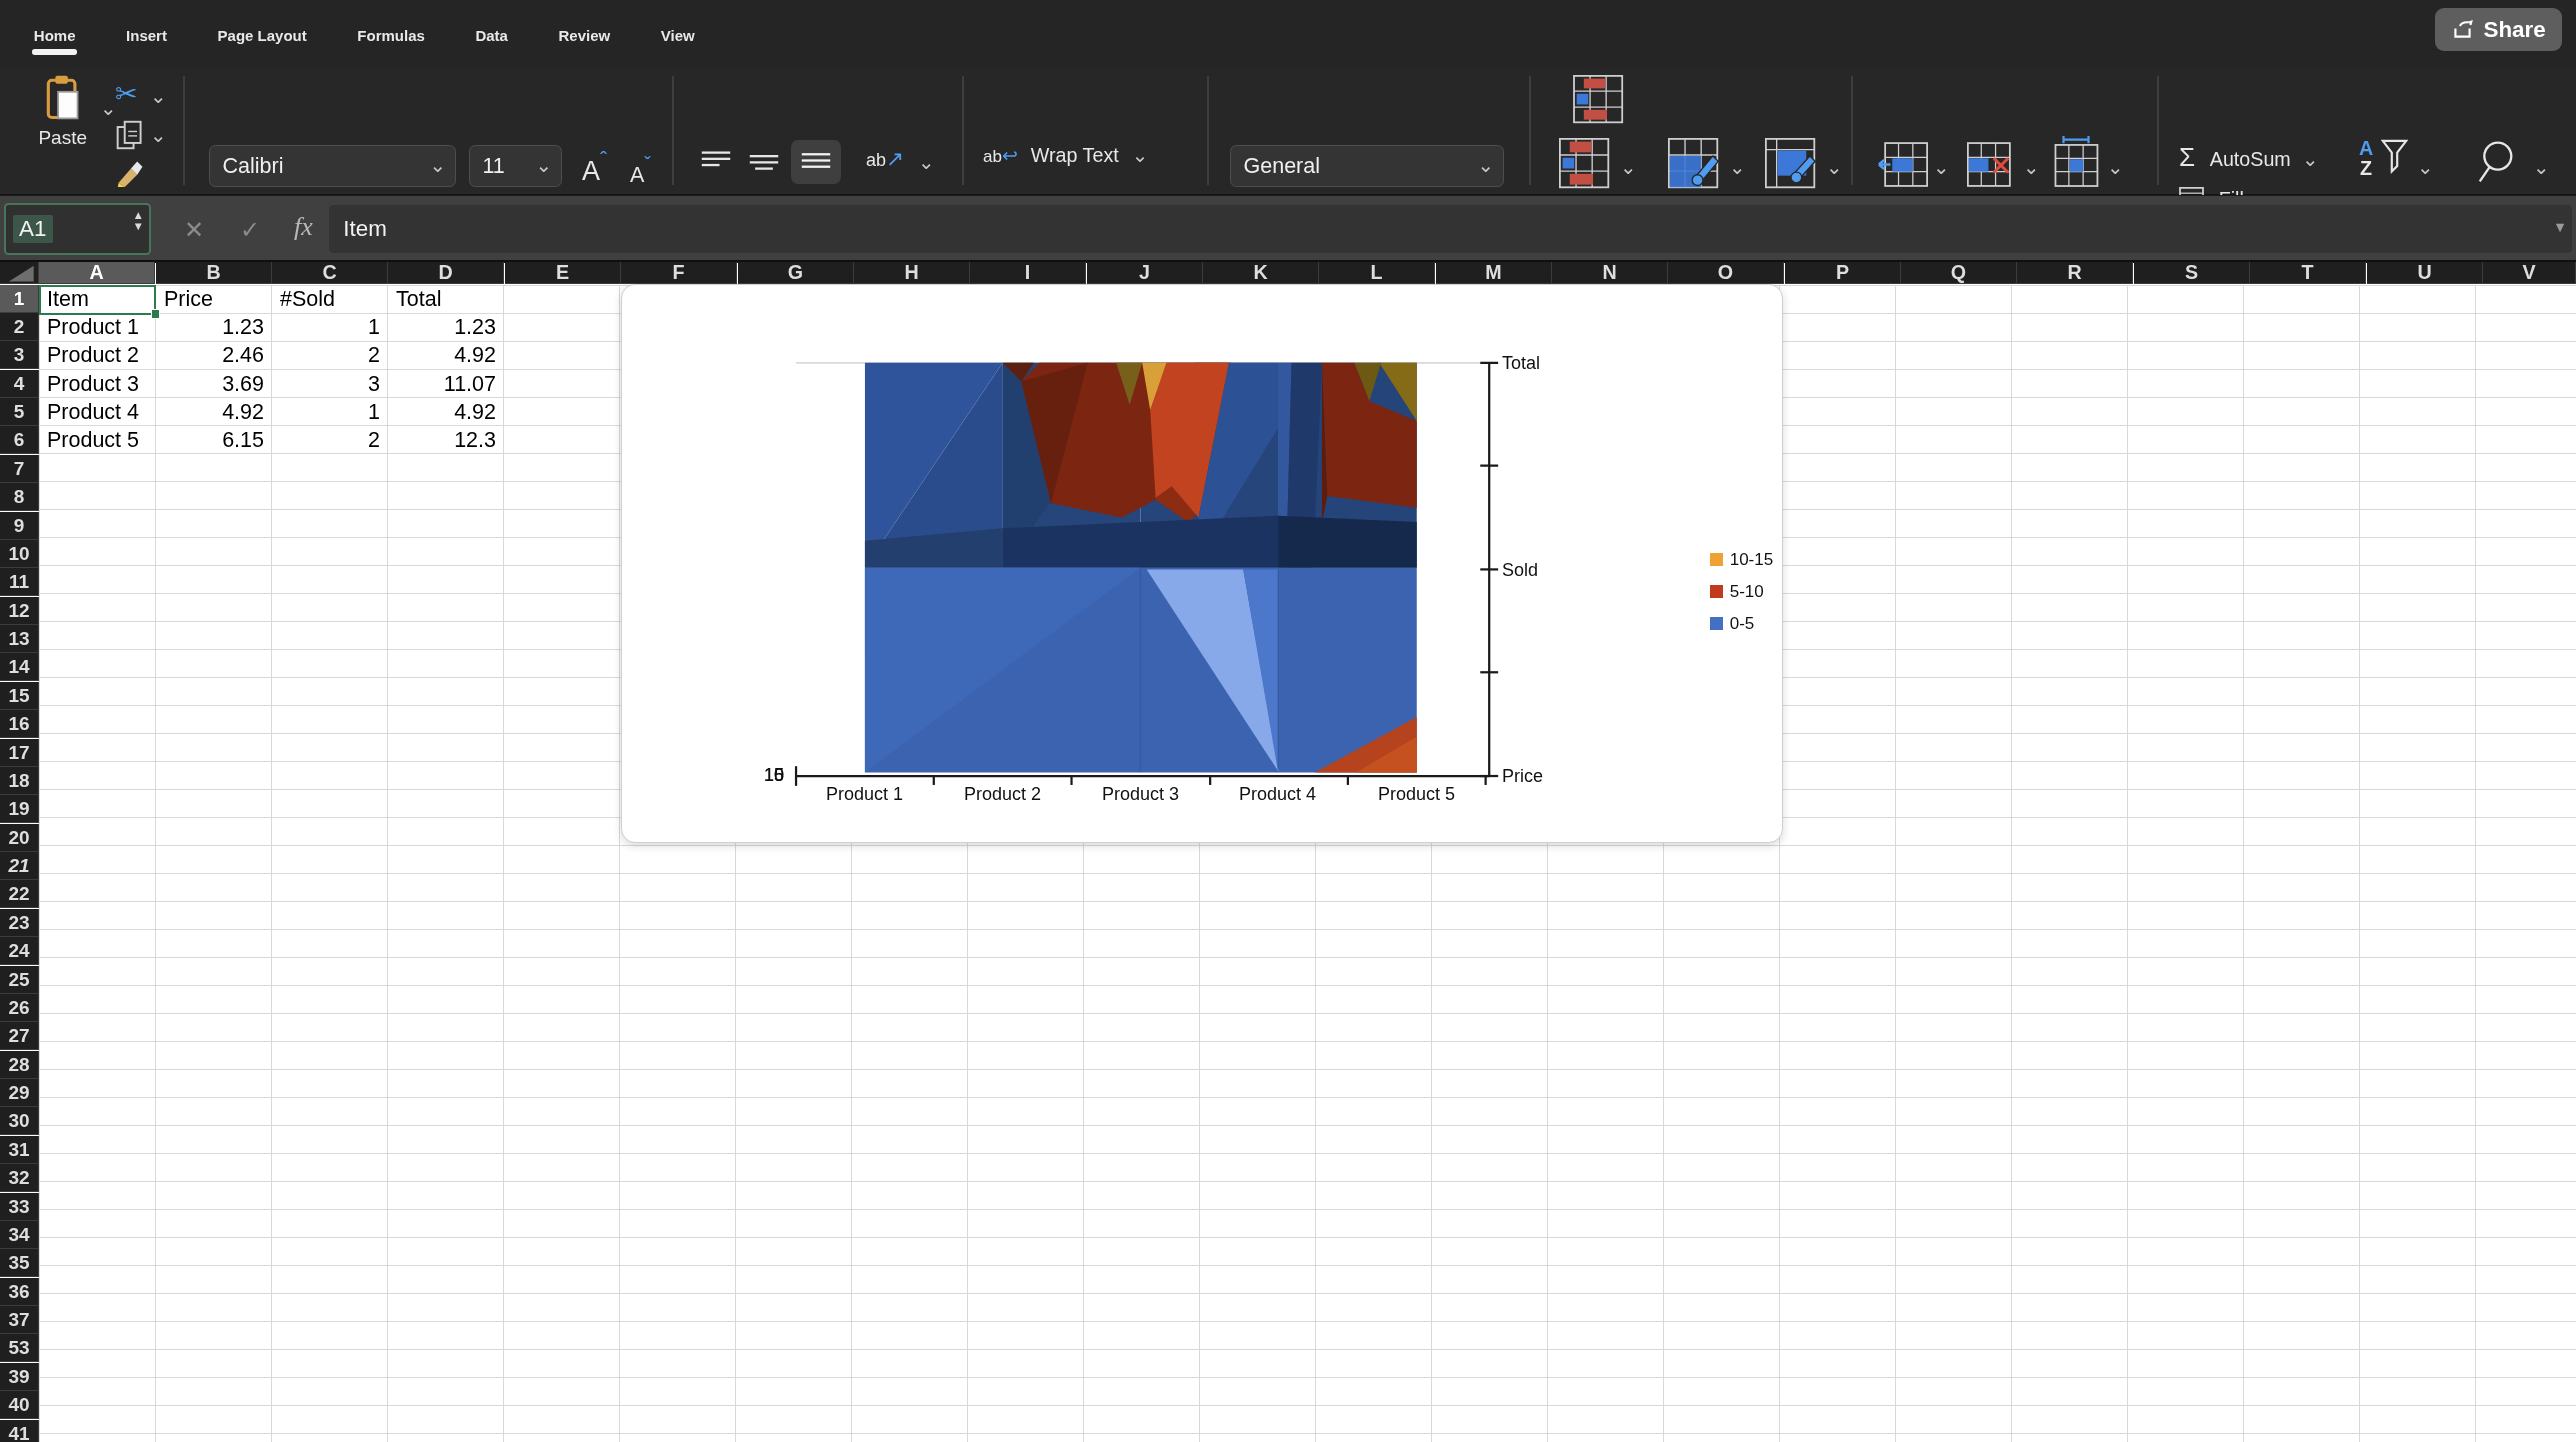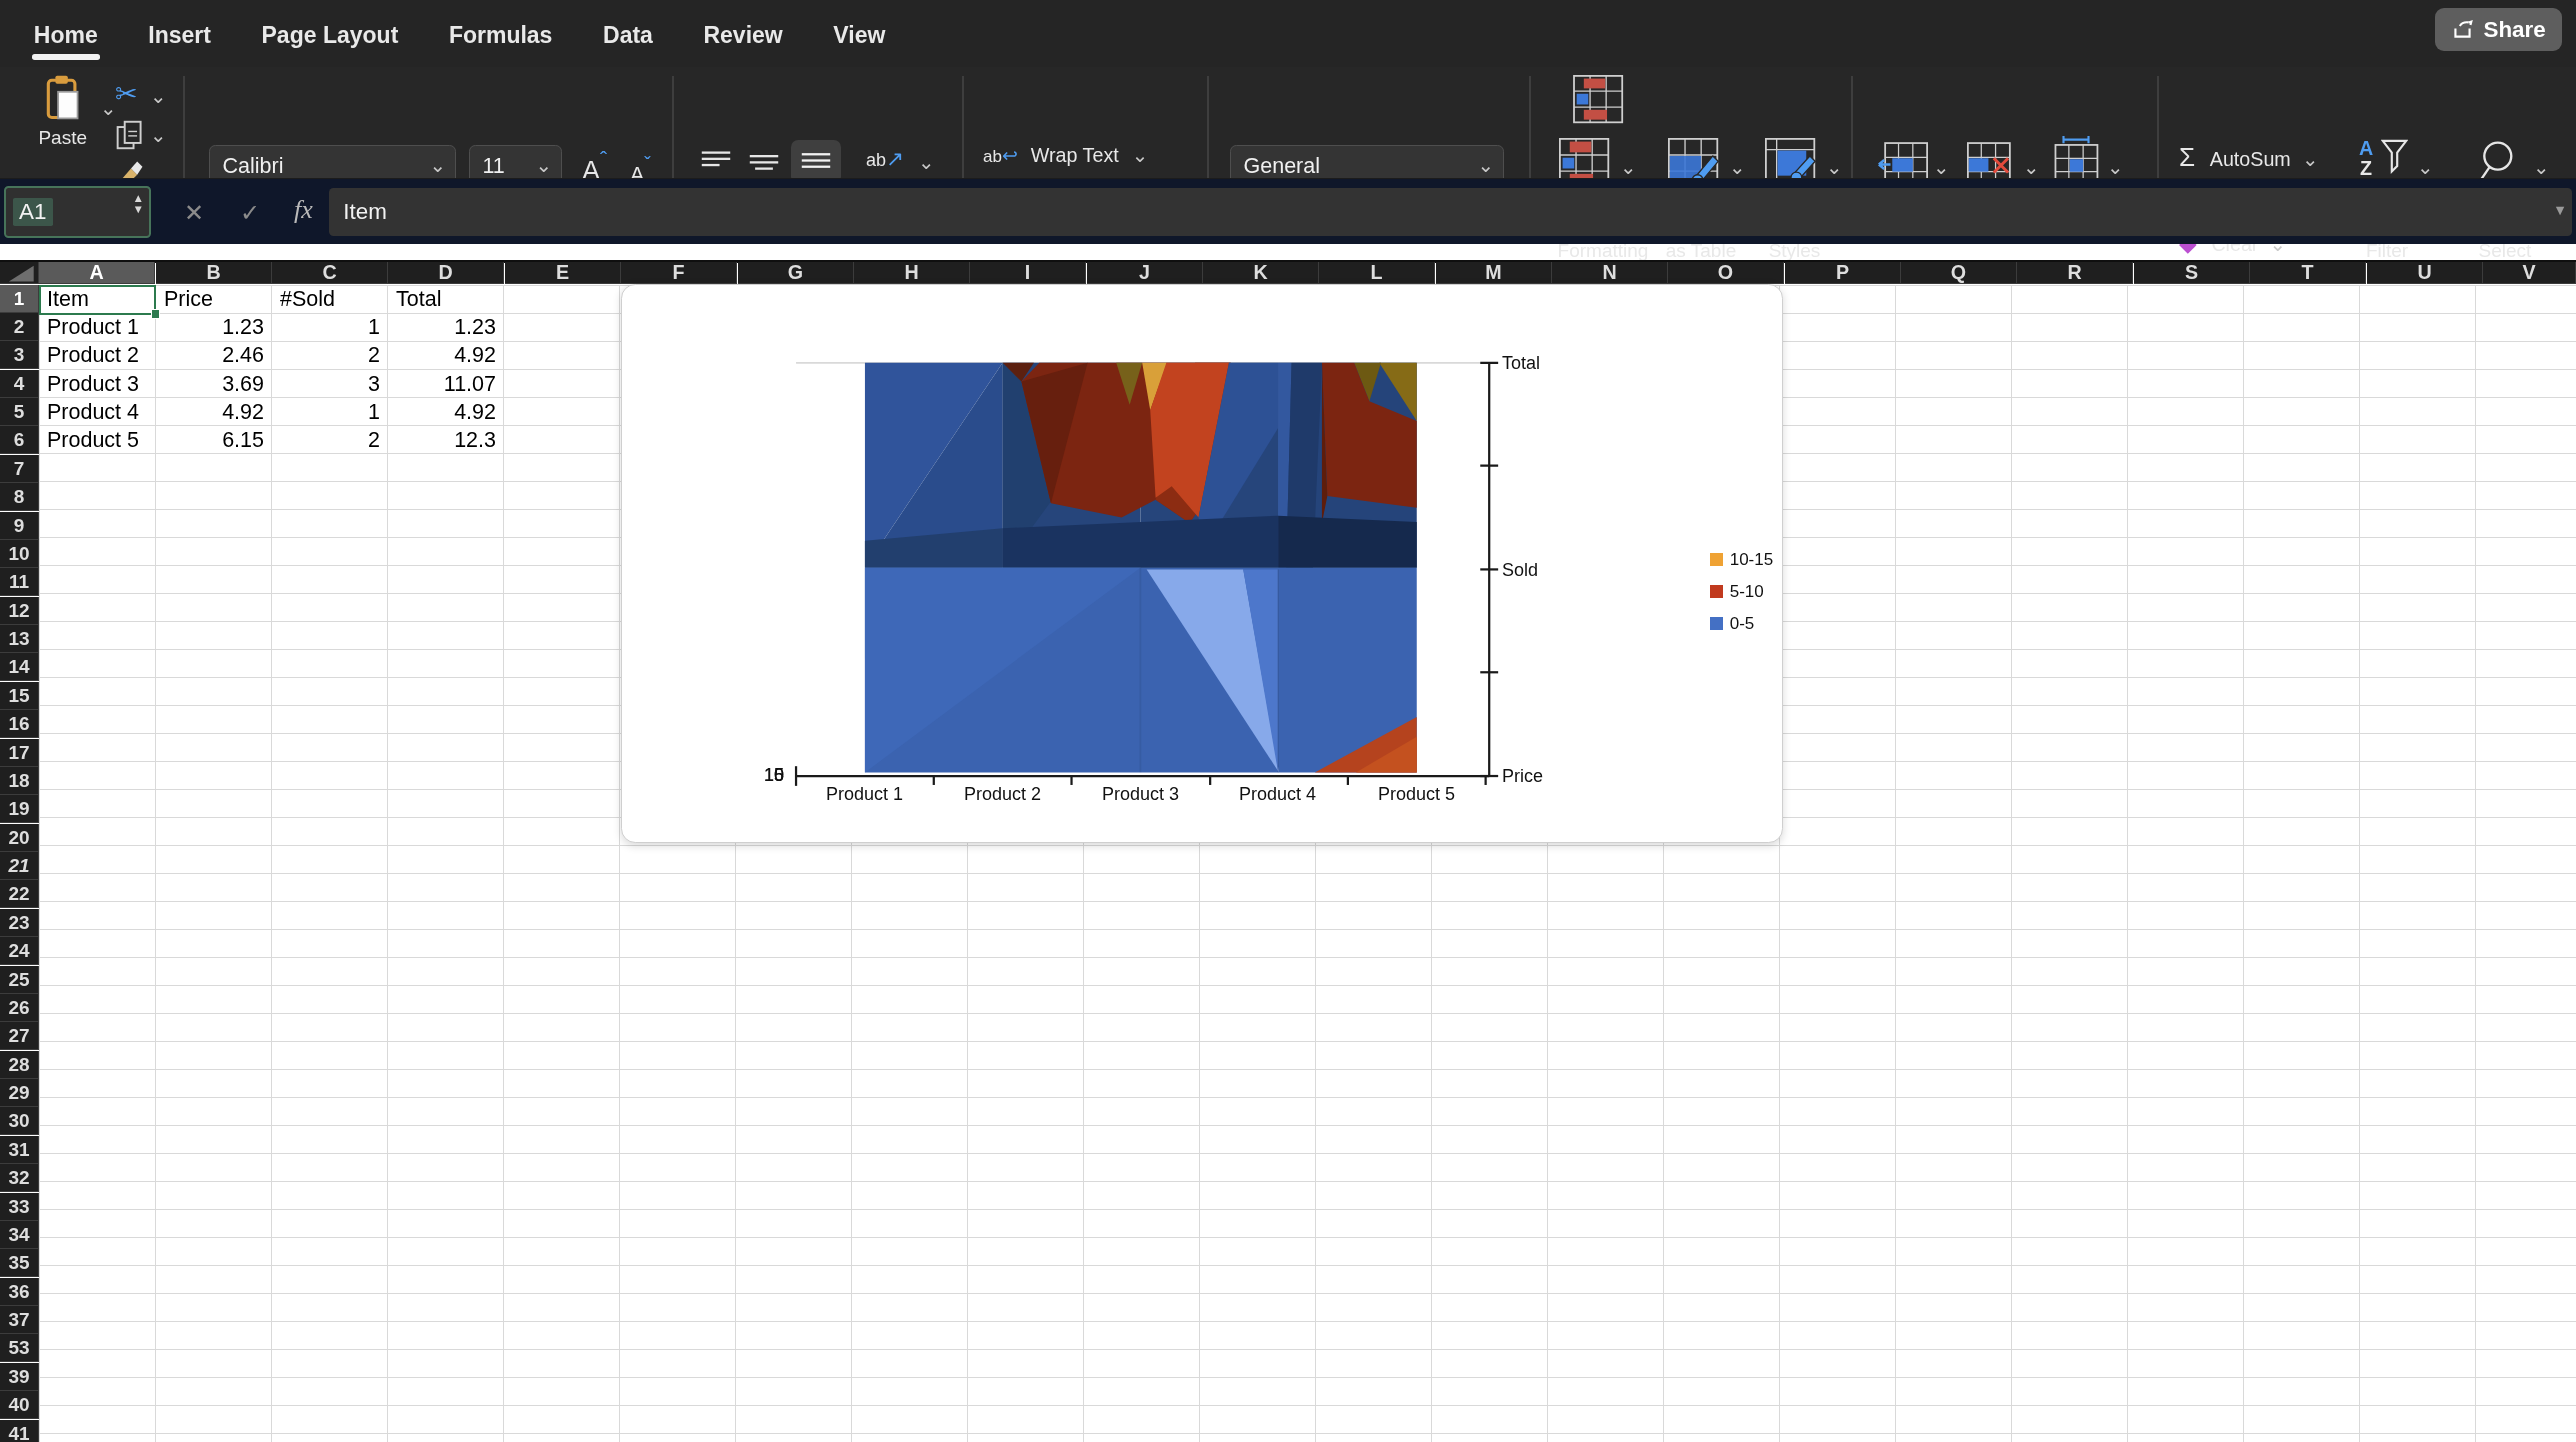--- a/index.html
+++ b/index.html
@@ -4,40 +4,40 @@
 <style>
   * { box-sizing: border-box; margin: 0; padding: 0; }
   html,body { width:2576px; height:1443px; overflow:hidden; background:#fff;
               font-family:"Liberation Sans", sans-serif; }
   #app { position:relative; width:2576px; height:1443px; overflow:hidden; }
   .abs { position:absolute; }
 
   
   .tabbar { position:absolute; left:0; top:0; width:100%; height:67px; background:#252525; }
   .tabs { position:absolute; left:32px; top:0; height:67px; display:flex; gap:47px; align-items:center; }
-  .tab { color:#e9e9e9; font-size:23px; font-weight:600; padding:12.5px 1.8px 9px 1.8px; cursor:default; position:relative; }
+  .tab { color:#e9e9e9; font-size:15px; font-weight:600; padding:12.5px 1.8px 9px 1.8px; cursor:default; position:relative; }
   .tab.active::after { content:""; position:absolute; left:0; right:0; bottom:-1.8px; height:5.4px; border-radius:2.7px; background:#f2f2f2; }
   .share-btn { position:absolute; right:14.3px; top:8px; height:43px; display:flex; align-items:center; gap:9px;
                background:#5e5e5e; border-radius:9px; padding:0 16px; color:#fff; font-size:22.4px; font-weight:600; }
 
   
   .ribbon { position:absolute; left:0; top:67px; width:100%; height:128px; background:#272727; border-bottom:1.8px solid #141414; }
   .rsep { position:absolute; top:9px; width:1.8px; height:109px; background:#3e3e3e; }
   .rlabel { color:#e8e8e8; font-size:19px; white-space:nowrap; }
   .rlabel2 { color:#e8e8e8; font-size:19px; text-align:center; white-space:nowrap; }
   .chev { color:#c9c9c9; font-size:19.7px; line-height:1; }
   .combo { position:absolute; background:#343434; border:1.3px solid #4e4e4e; border-radius:6.3px; display:flex; align-items:center; }
   .combo .val { color:#f0f0f0; font-size:21.5px; padding-left:12.5px; flex:1; }
   .combo .chev { margin-right:9px; }
   .glyph { color:#e8e8e8; }
   .blue { color:#4f9cf0; }
   .active-toggle { background:#3f3f3f; border-radius:7.2px; }
 
   
-  .fbar { position:absolute; left:0; top:178px; width:100%; height:66px; background:#0f172a; border-top:0.9px solid #1c1c1c; }
+  .fbar { position:absolute; left:0; top:195px; width:100%; height:66px; background:#404040; border-top:0.9px solid #1c1c1c; }
   .namebox { position:absolute; left:3.6px; top:7.2px; width:147px; height:52px; background:#303030;
              border:2.2px solid #47745a; border-radius:4.5px; display:flex; align-items:center; }
   .namebox .cellref { color:#f2f2f2; font-size:22.4px; margin-left:7.2px; background:#3c564a; padding:0.9px 6.3px; border-radius:1.8px; }
   .spinner { position:absolute; right:4.5px; top:3.6px; display:flex; flex-direction:column; align-items:center; line-height:1; }
   .spinner span { color:#dadada; font-size:11.6px; }
   .finput { position:absolute; left:329px; top:9px; width:2243px; height:48px; background:#333; border-radius:4.5px;
             color:#f2f2f2; font-size:22.4px; display:flex; align-items:center; padding-left:14.3px; }
   .fbar-divider { position:absolute; left:0; top:260px; width:100%; height:2.7px; background:#0f0f0f; }
 
   

